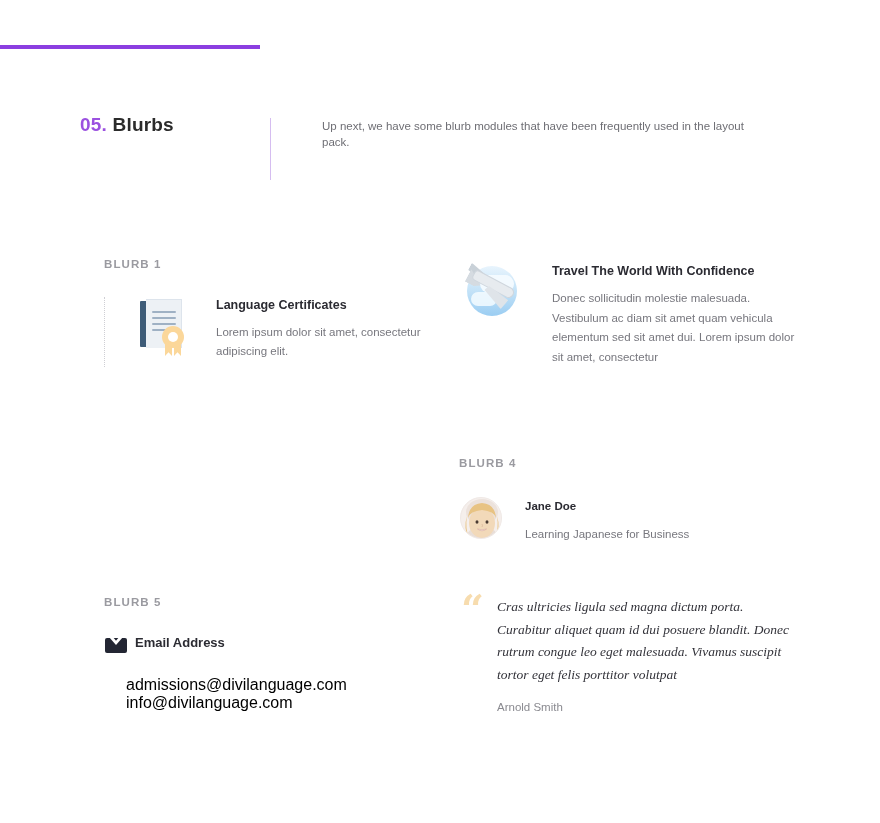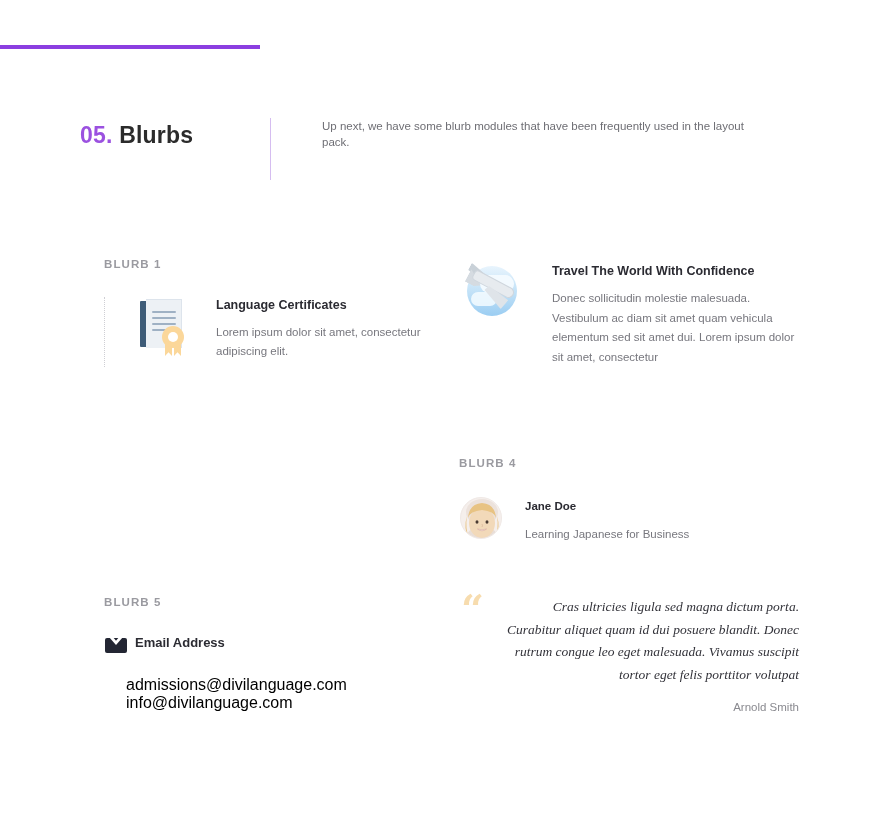--- a/index.html
+++ b/index.html
@@ -30,22 +30,22 @@
   .section-header {
     position: absolute;
     left: 0;
     top: 110px;
     width: 880px;
     height: 80px;
   }
   .section-title {
     position: absolute;
     left: 80px;
-    top: 12px;
-    font-size: 23px;
+    top: 4px;
+    font-size: 19px;
     font-weight: 600;
     letter-spacing: 0.2px;
     color: #2b2b2b;
     white-space: nowrap;
   }
   .section-title .num {
     color: #9b51e0;
     font-weight: 600;
   }
   .header-divider {
@@ -153,21 +153,21 @@
   .b4 .blurb-title { font-size: 11.5px; font-weight: 700; margin-bottom: 11px; }
   .b4 .blurb-text { font-size: 11.5px; }
 
   
   .b5 .icon-slot { width: 24px; padding-top: 3px; }
   .b5 .text-slot { padding-left: 7px; }
   .b5 .blurb-title { font-size: 13px; margin-bottom: 12px; }
 
   
   .b6 .icon-slot { width: 26px; padding-top: 0px; }
-  .b6 .text-slot { padding-left: 12px; text-align: right; }
+  .b6 .text-slot { padding-left: 12px; }
   .quote-mark {
     font-family: "DejaVu Serif", serif;
     font-size: 40px;
     line-height: 26px;
     color: #f7dcae;
     font-weight: 700;
     letter-spacing: -1px;
     user-select: none;
   }
   .quote-text {

